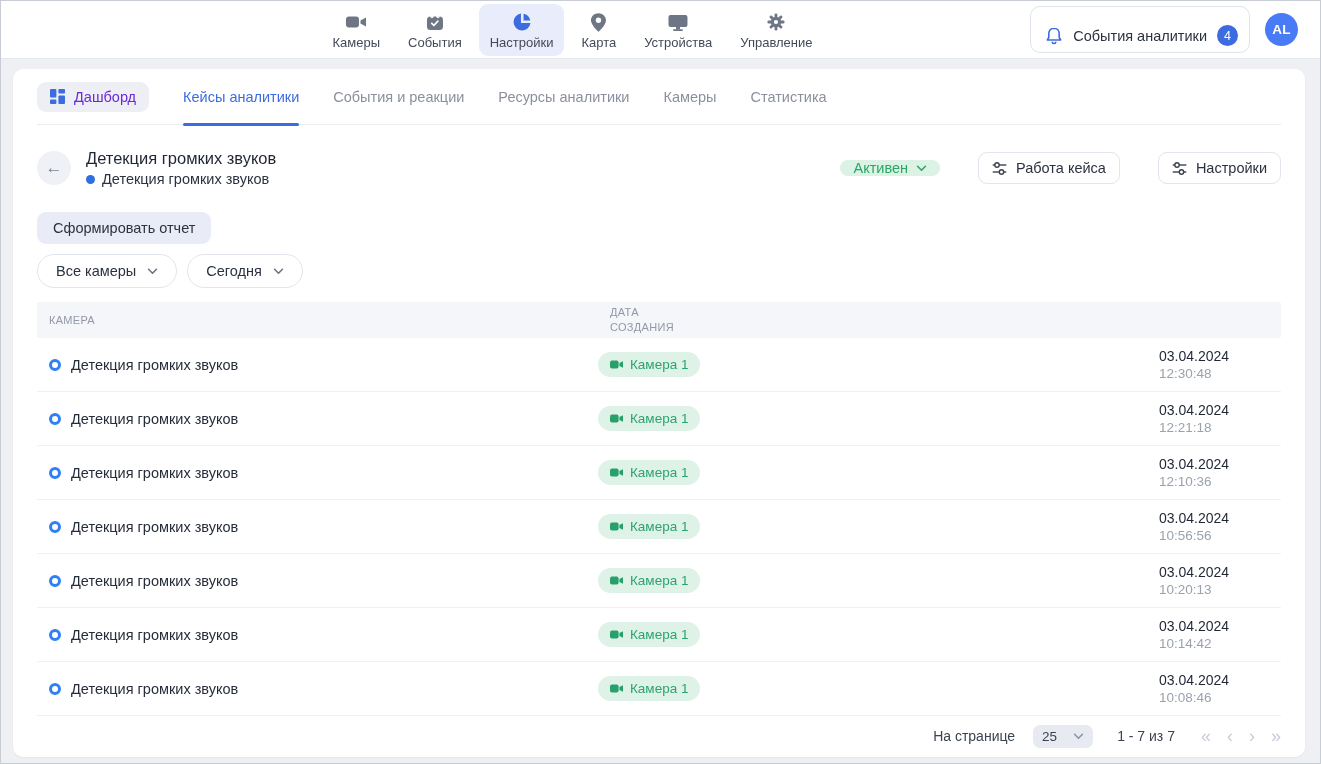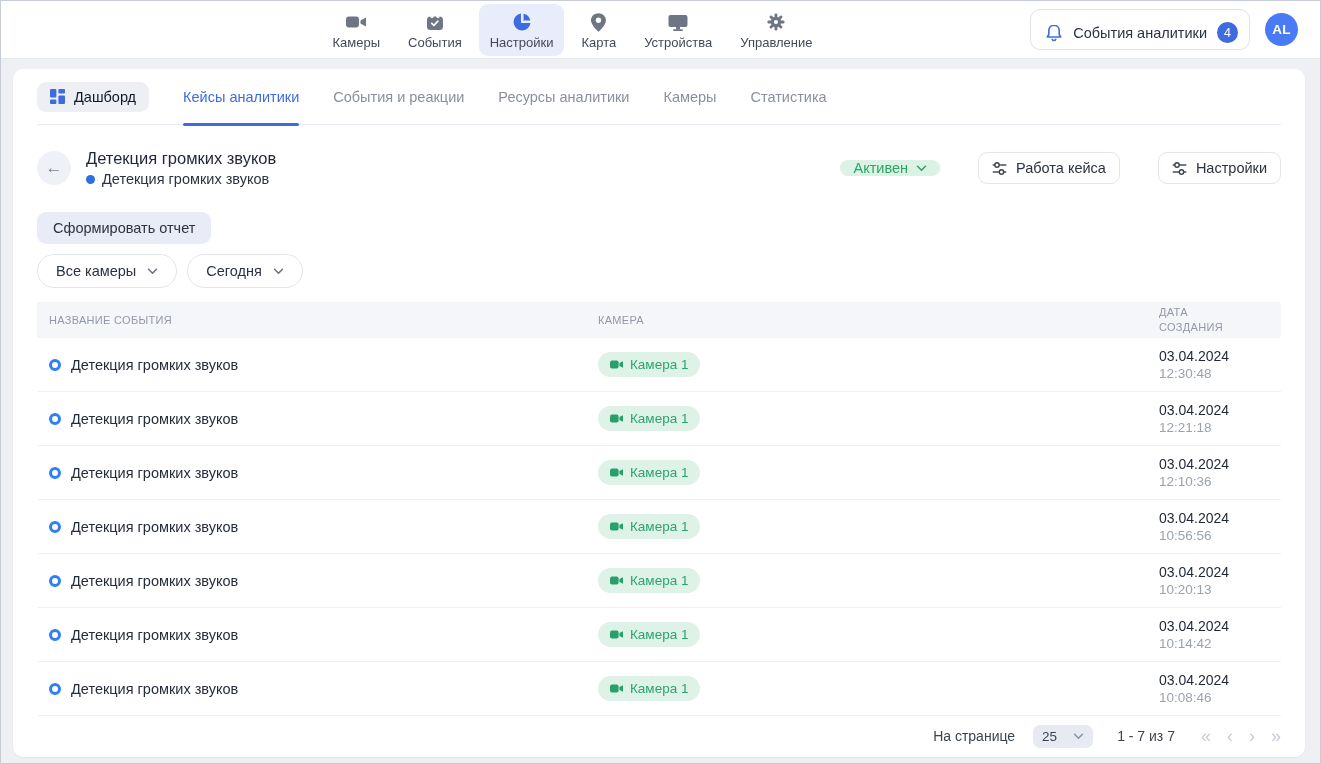--- a/index.html
+++ b/index.html
@@ -8,30 +8,30 @@
   .screen { width:1321px; height:764px; border:1px solid #c8cdd5; background:#eef0f4; display:flex; flex-direction:column; }
 
   
   .topbar { height:58px; background:#fff; border-bottom:1px solid #e4e7ed; display:flex; align-items:center; padding:0 22px; position:relative; flex-shrink:0; }
   .top-nav { position:absolute; left:50%; top:3px; transform:translateX(-50%) translateX(-88px); display:flex; gap:6px; }
   .nav-item { display:flex; flex-direction:column; align-items:center; justify-content:flex-end; gap:3px; padding:7px 11px 6px; border-radius:9px; height:52px; cursor:pointer; }
   .nav-item.active { background:#e9ecfb; }
   .nav-icon { height:20px; display:flex; align-items:center; }
   .nav-label { font-size:13px; color:#434a59; white-space:nowrap; }
   .top-right { margin-left:auto; display:flex; align-items:center; gap:15px; }
-  .events-btn { display:flex; align-items:center; gap:10px; border:1px solid #dfe3ea; border-radius:10px; padding:12px 11px 6px 14px; background:#fff; font-size:14.5px; color:#2b3240; cursor:pointer; }
+  .events-btn { display:flex; align-items:center; gap:10px; border:1px solid #dfe3ea; border-radius:10px; padding:18px 11px 6px 14px; background:#fff; font-size:14.5px; color:#2b3240; cursor:pointer; }
   .count-badge { background:#3d6be0; color:#fff; font-size:12.5px; min-width:21px; height:21px; border-radius:11px; display:flex; align-items:center; justify-content:center; padding:0 5px; }
   .avatar { width:33px; height:33px; border-radius:50%; background:#4a7bf7; color:#fff; font-size:13.5px; font-weight:bold; display:flex; align-items:center; justify-content:center; letter-spacing:.3px; cursor:pointer; }
 
   
   .card { margin:10px 15px 6px 12px; background:#fff; border-radius:10px; height:690px; padding:0 24px; box-shadow:0 1px 2px rgba(20,30,60,.05); display:flex; flex-direction:column; }
 
   .tabs-row { display:flex; align-items:center; gap:34px; border-bottom:1px solid #eaecf1; height:56px; flex-shrink:0; }
   .tab { font-size:14.5px; color:#8a909d; position:relative; height:56px; display:flex; align-items:center; gap:9px; cursor:pointer; white-space:nowrap; }
-  .tab.pill { height:auto; background:#edeff5; border-radius:9px; padding:7px 13px; color:#0f172a; }
+  .tab.pill { height:auto; background:#edeff5; border-radius:9px; padding:7px 13px; color:#6d28d9; }
   .tab.active { color:#3d6ce0; }
   .tab.active::after { content:""; position:absolute; left:0; right:0; bottom:-1px; height:3px; border-radius:3px; background:#3d6ce0; }
 
   .case-row { margin-top:24px; display:flex; align-items:center; flex-shrink:0; }
   .back-btn { width:34px; height:34px; border-radius:50%; background:#f0f1f6; display:flex; align-items:center; justify-content:center; color:#7c8494; font-size:17px; cursor:pointer; }
   .case-titles { margin-left:15px; }
   .case-title { font-size:16.5px; color:#1f2634; }
   .case-subtitle { margin-top:3px; display:flex; align-items:center; gap:7px; font-size:14.5px; color:#2b3240; }
   .blue-dot { width:9px; height:9px; border-radius:50%; background:#2f6fe0; display:inline-block; }
   .case-actions { margin-left:auto; display:flex; align-items:center; gap:11px; }
@@ -261,21 +261,20 @@
         <span class="chev">
             <svg width="11" height="7" viewBox="0 0 12 8" fill="none" stroke="currentColor" stroke-width="1.8" stroke-linecap="round" stroke-linejoin="round">
               <path d="M1.5 1.5 L6 6 L10.5 1.5"></path>
             </svg>
           </span>
       </div>
     </div>
 
     <div class="table">
       <div class="thead">
-        <div class="col-name th">НАЗВАНИЕ СОБЫТИЯ</div>
         <div class="col-camera th">КАМЕРА</div>
         <div class="col-date th">
             <span class="th-inner">ДАТА СОЗДАНИЯ</span>
           </div>
       </div>
       <div class="tbody">
   <div class="trow">
     <div class="col-name name-cell">
       <span class="ring"></span>
       <span class="row-name">Детекция громких звуков</span>

